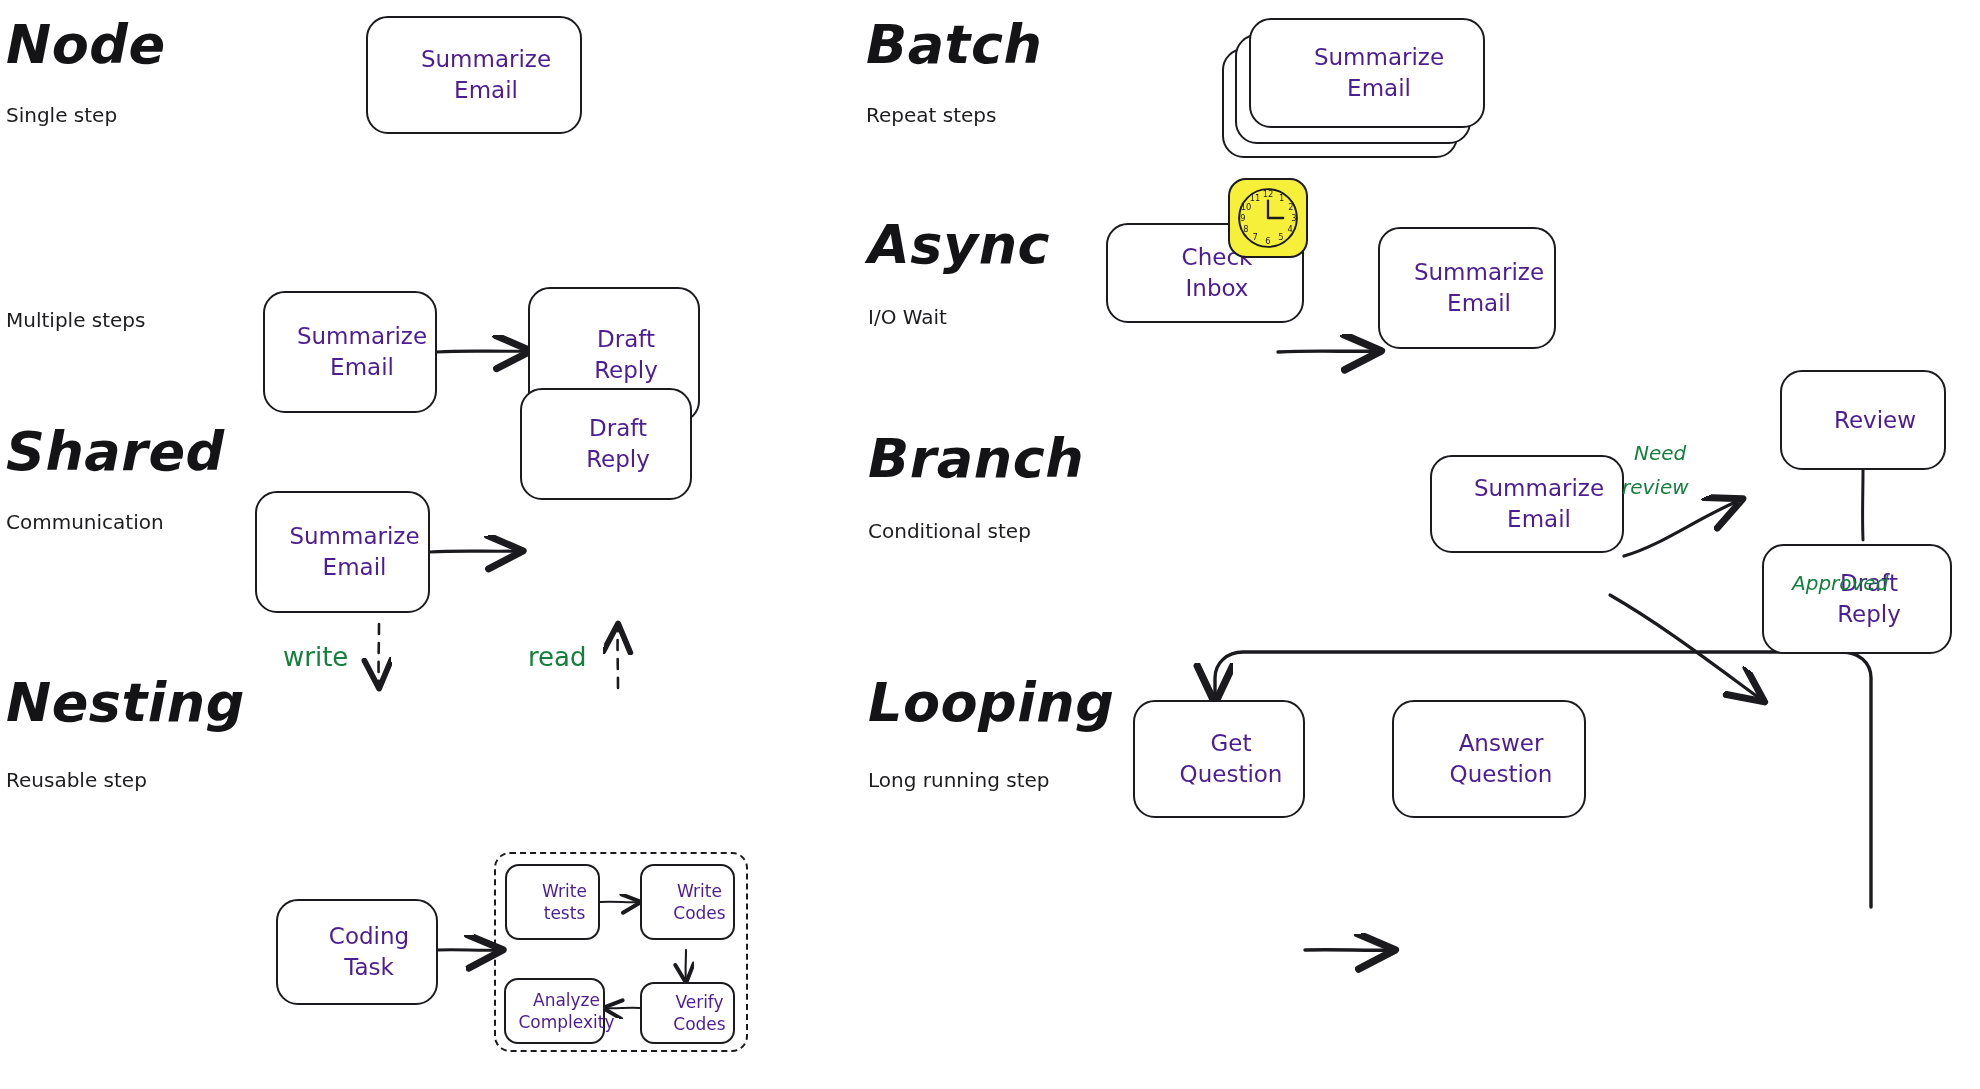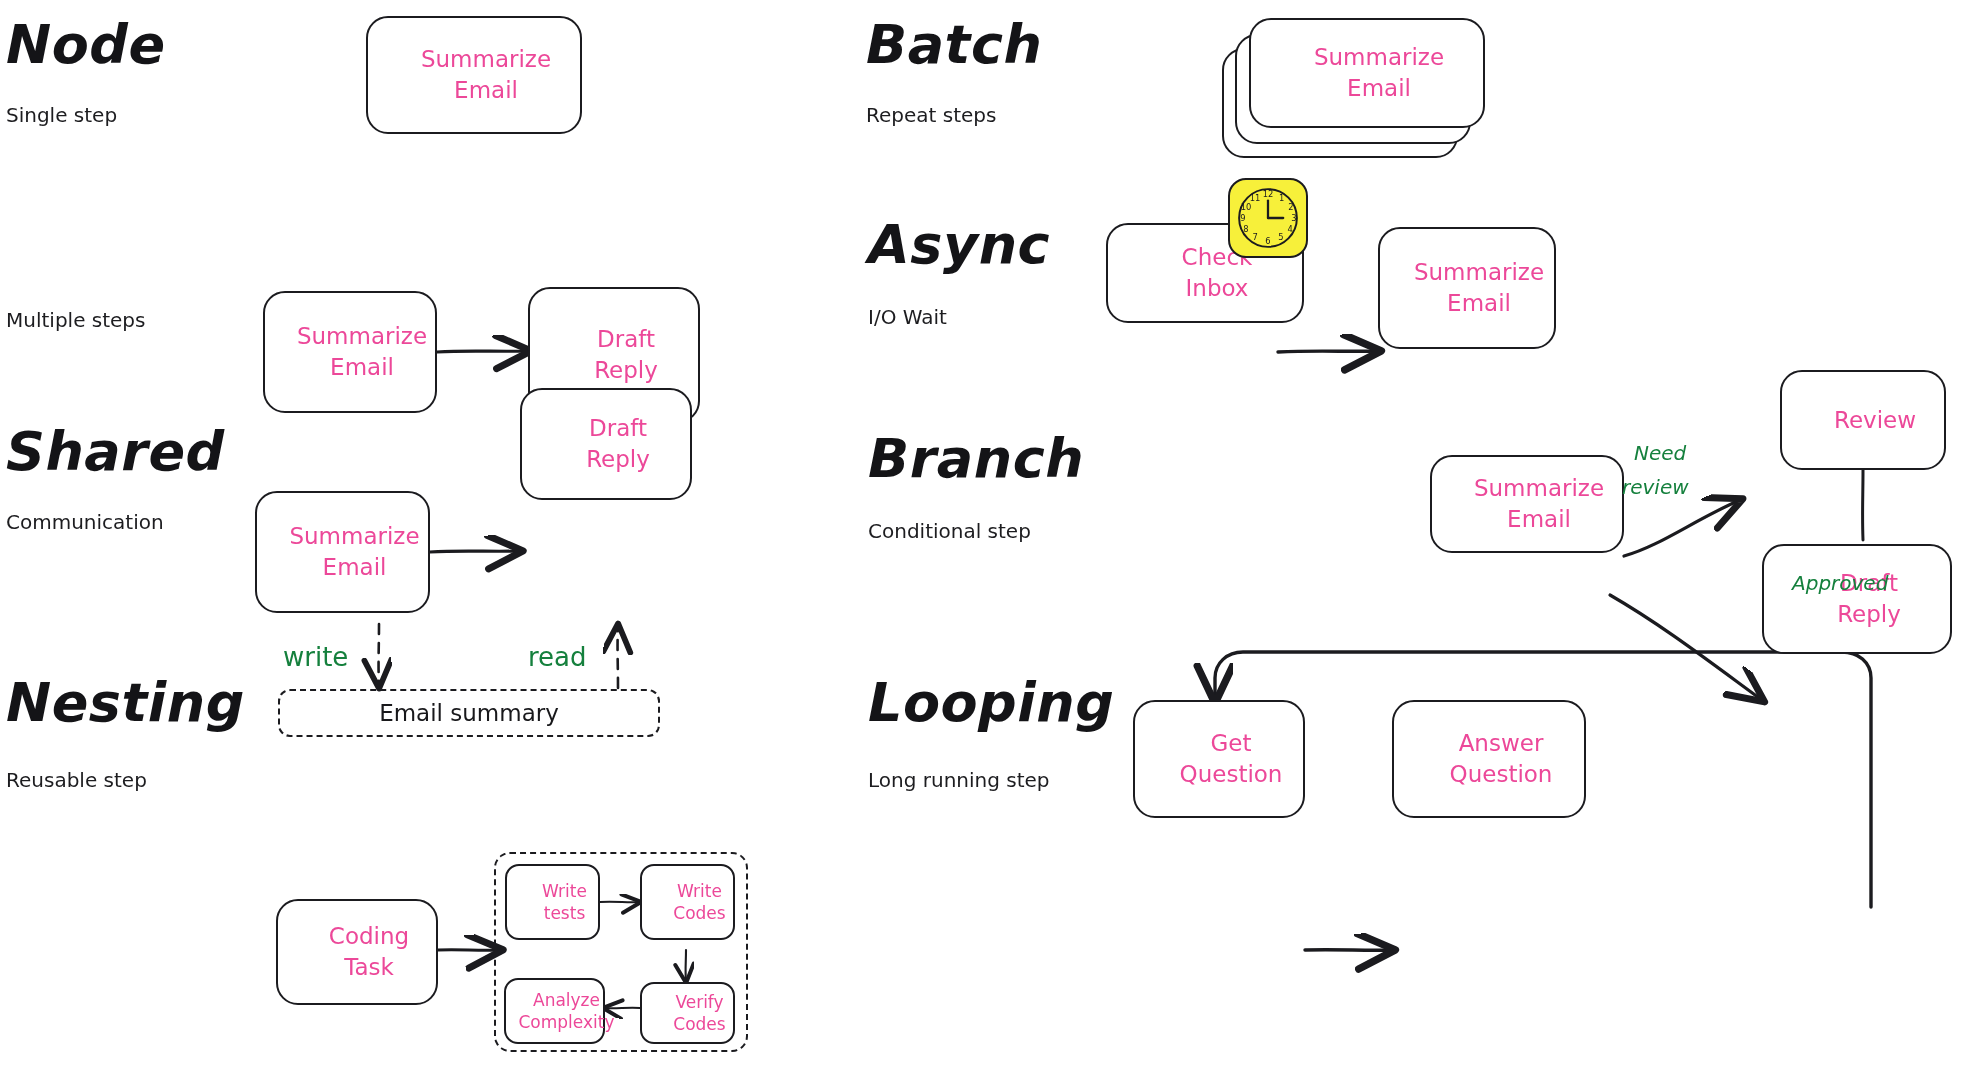--- a/index.html
+++ b/index.html
@@ -60,21 +60,21 @@
     border-radius: 22px;
     background: #ffffff;
     display: flex;
     flex-direction: column;
     align-items: center;
     justify-content: center;
     text-align: center;
     font-family: "DejaVu Sans", sans-serif;
     font-size: 23px;
     line-height: 1.34;
-    color: #ec4899;
+    color: #4c1d95;
     z-index: 3;
     padding-left: 24px;
   }
   .node.small {
     font-size: 17px;
     border-radius: 14px;
     border-width: 2.2px;
     line-height: 1.3;
   }
   .node .ln { display: block; white-space: nowrap; }
@@ -267,23 +267,20 @@
     </div>
 
     <div class="node" style="left:255px; top:491px; width:175px; height:122px;">
       <span class="ln">Summarize</span>
       <span class="ln">Email</span>
     </div>
     <div class="node" style="left:520px; top:388px; width:172px; height:112px;">
       <span class="ln">Draft</span>
       <span class="ln">Reply</span>
     </div>
-    <div class="dashed-box" style="left:278px; top:689px; width:382px; height:48px;">
-      <span>Email summary</span>
-    </div>
     <div class="edge-label rw" style="left:283px; top:642px;">write</div>
     <div class="edge-label rw" style="left:528px; top:642px;">read</div>
 
     <div class="node" style="left:1430px; top:455px; width:194px; height:98px;">
       <span class="ln">Summarize</span>
       <span class="ln">Email</span>
     </div>
     <div class="node" style="left:1780px; top:370px; width:166px; height:100px;">
       <span class="ln">Review</span>
     </div>

